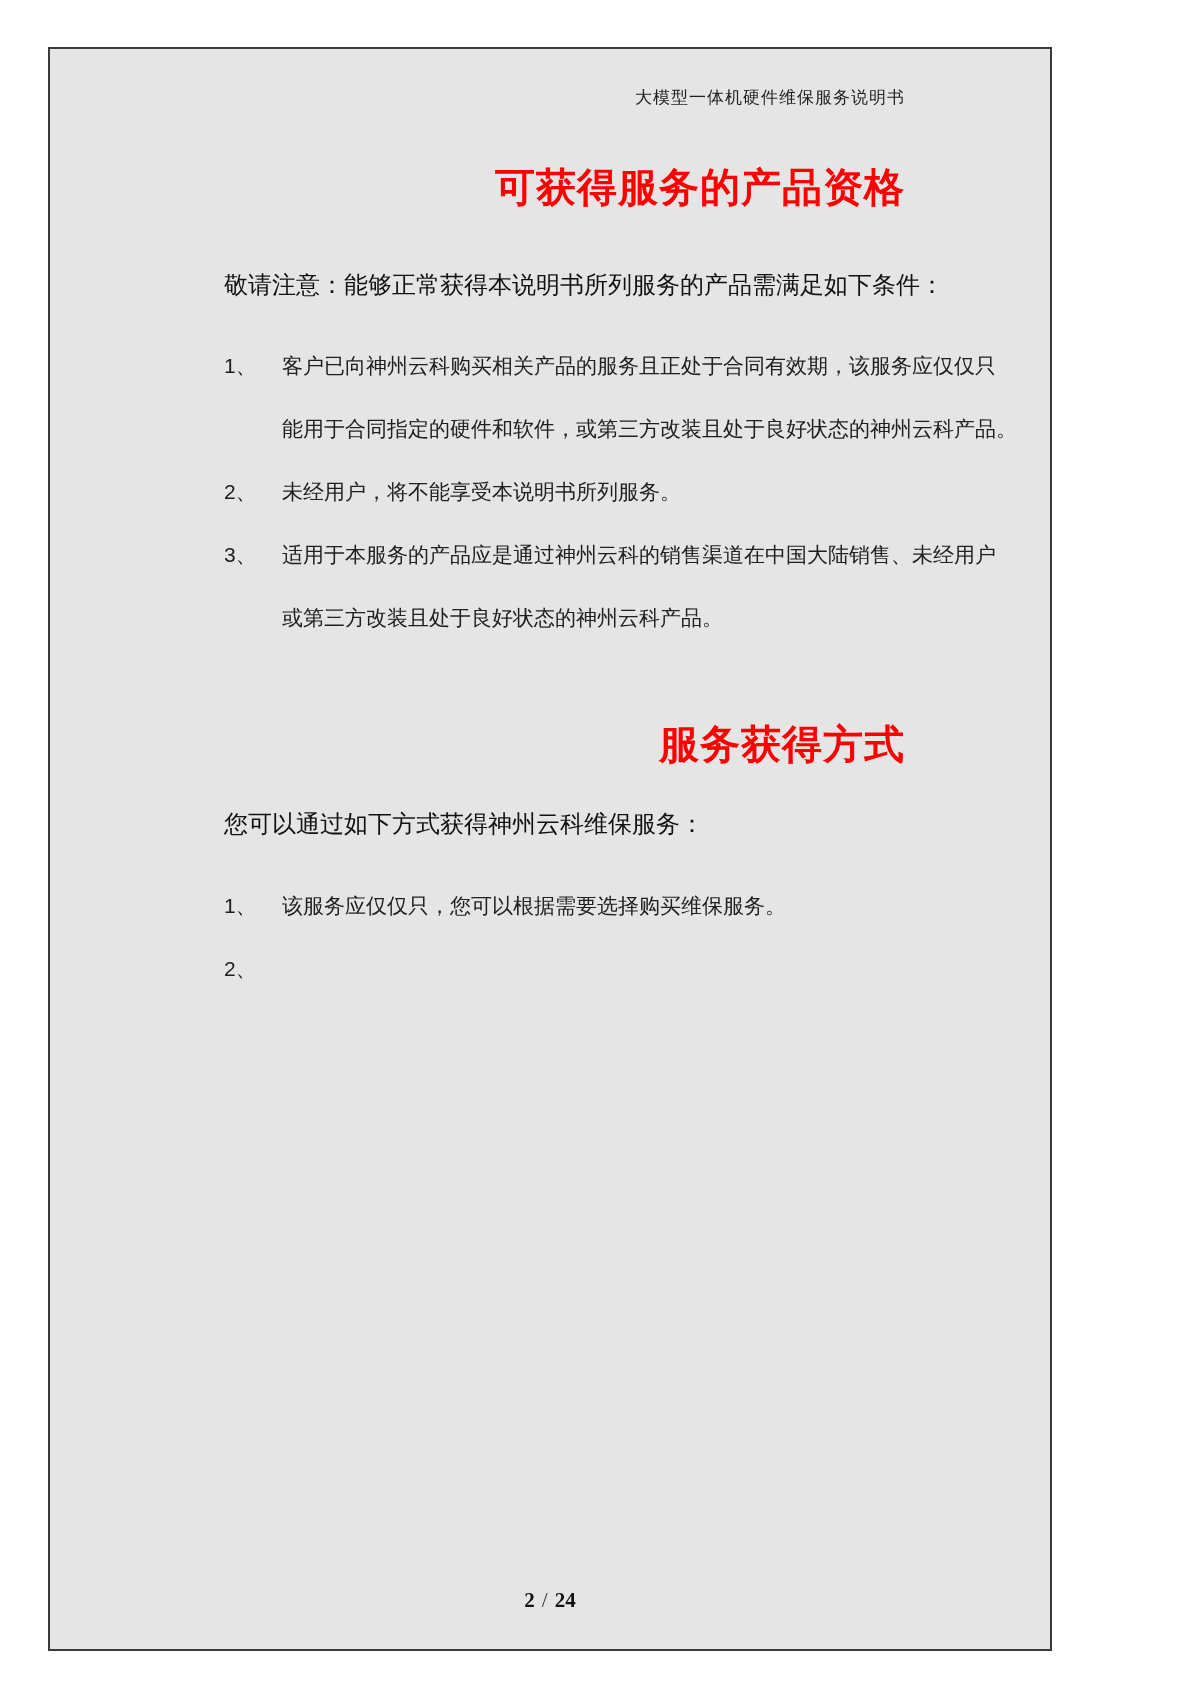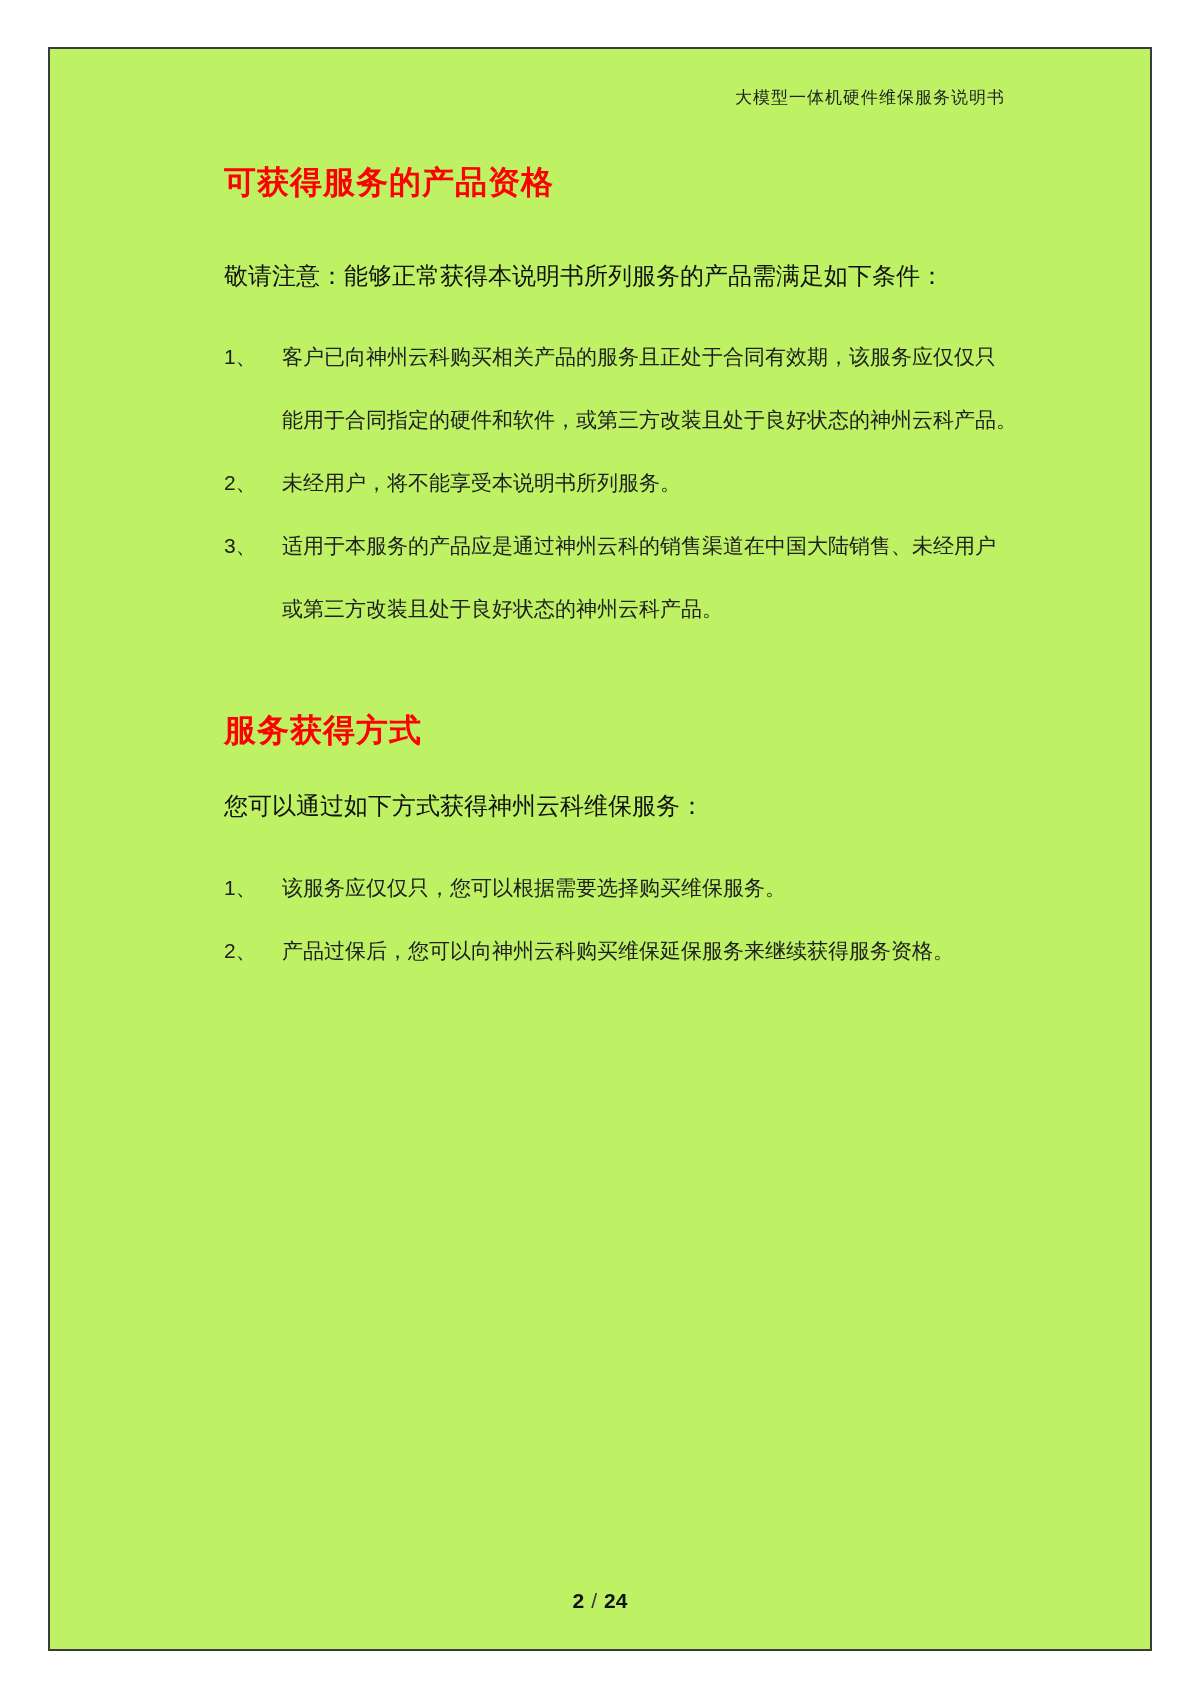--- a/index.html
+++ b/index.html
@@ -10,45 +10,45 @@
   body {
     width: 1200px;
     height: 1698px;
     position: relative;
     font-family: "Liberation Sans", sans-serif;
   }
   .page {
     position: absolute;
     left: 48px;
     top: 47px;
-    width: 1104px;
+    width: 1004px;
     height: 1604px;
     box-sizing: border-box;
     border: 2px solid #3b3b3b;
-    background: #bef264;
+    background: #e5e5e5;
   }
   .content {
     box-sizing: border-box;
     width: 100%;
     padding: 0 145px 0 174px;
   }
   .doc-header {
     margin-top: 39px;
     text-align: right;
     font-family: "Liberation Serif", serif;
     font-size: 17px;
     color: #1f1f1f;
     line-height: 1.2;
     letter-spacing: 1px;
   }
   .section-title {
     margin: 0;
     margin-top: 56px;
-    text-align: left;
-    font-size: 32px;
+    text-align: right;
+    font-size: 40px;
     font-weight: bold;
     color: #ff0000;
     line-height: 1.15;
     letter-spacing: 1px;
   }
   .section-title.second {
     margin-top: 72px;
   }
   .intro {
     margin: 0;
@@ -80,21 +80,21 @@
     position: absolute;
     left: 0;
     top: 0;
   }
   .doc-footer {
     position: absolute;
     left: 0;
     right: 0;
     bottom: 36px;
     text-align: center;
-    font-family: Liberation Sans, sans-serif;
+    font-family: Liberation Serif, serif;
     font-size: 21px;
     color: #111111;
   }
   .doc-footer .pg { font-weight: bold; }
   .doc-footer .sep { font-weight: normal; padding: 0 7px; color: #333333; }
 </style>
 </head>
 <body>
 
 <div class="page">
@@ -142,21 +142,20 @@
     <div class="list second">
       <div class="item">
         <div class="line">
           <span class="num">1、</span>
           <span>该服务应仅仅只，您可以根据需要选择购买维保服务。</span>
         </div>
       </div>
       <div class="item">
         <div class="line">
           <span class="num">2、</span>
-          <span>产品过保后，您可以向神州云科购买维保延保服务来继续获得服务资格。</span>
         </div>
       </div>
     </div>
 
   </div>
 
   <div class="doc-footer">
     <span class="pg">2</span><span class="sep">/</span><span class="pg">24</span>
   </div>
 </div>

